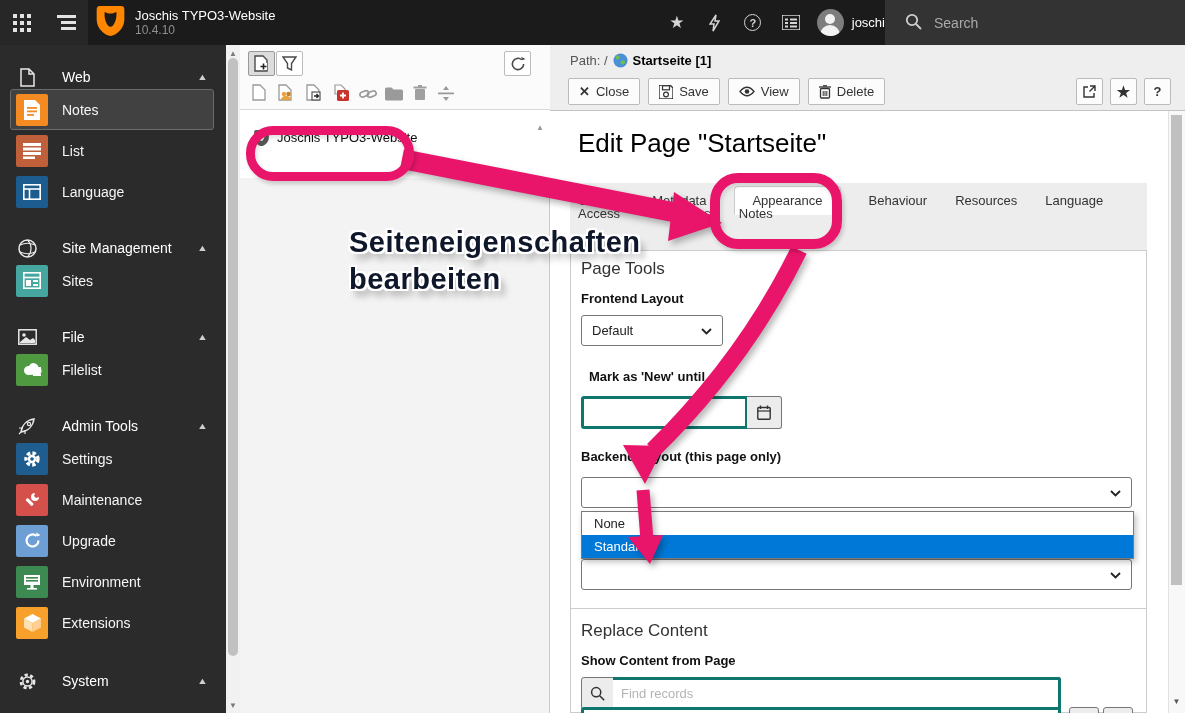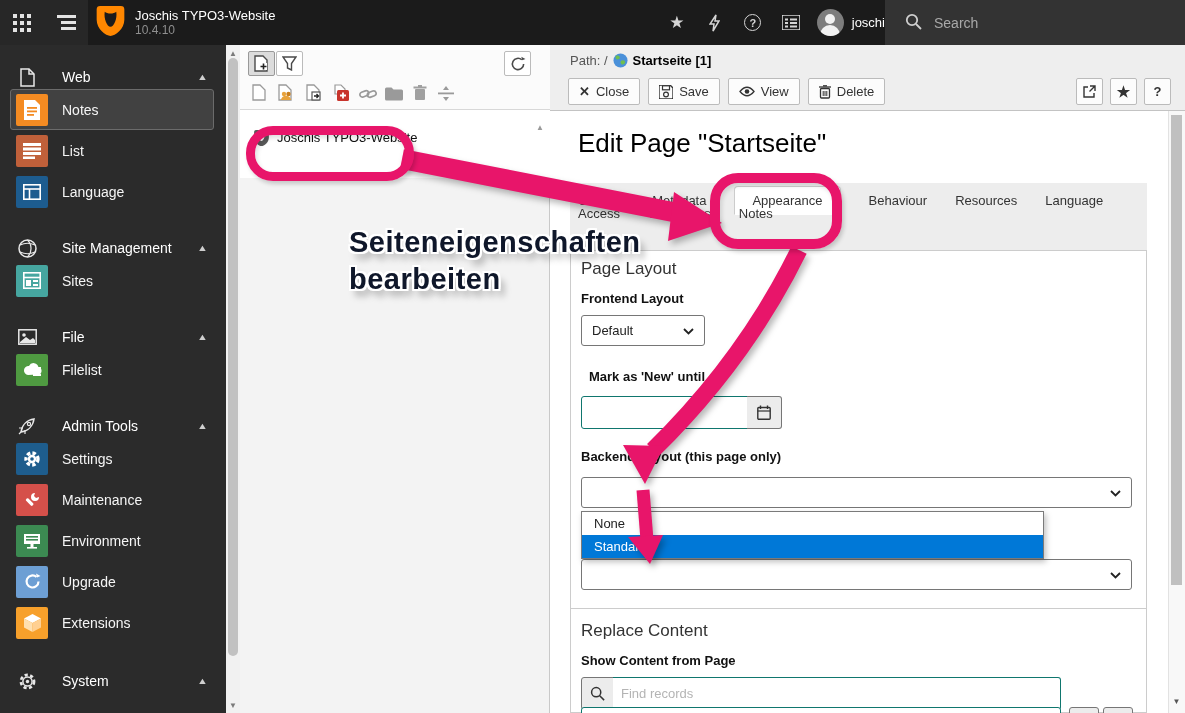--- a/index.html
+++ b/index.html
@@ -72,21 +72,21 @@
   .tabstrip { left:570px; top:183px; width:577px; height:67px; background:#ededed; }
   .tabrow { position:absolute; display:flex; align-items:center; gap:28px; padding-left:8px; }
   .tab { font-size:13px; color:#333; cursor:pointer; padding:6px 0; white-space:nowrap; }
   .tab.active { background:#fff; border:1px solid #ccc; border-bottom-color:#fff; border-radius:4px 4px 0 0; padding:6px 17px; }
 
   .tabpanel { left:570px; top:250px; width:577px; height:463px; background:#fff; border:1px solid #ccc; }
   .legend { position:absolute; font-size:17px; color:#333; }
   .flabel { position:absolute; font-size:13px; font-weight:bold; color:#111; }
   .fselect { position:absolute; height:31px; background:#fff; border:1px solid #767676; border-radius:3px; display:flex; align-items:center; padding:0 10px; font-size:13px; color:#222; cursor:pointer; }
   .fselect .chev { margin-left:auto; }
-  .finput { position:absolute; height:33px; background:#fff; border:1px solid #0f766e; font-size:13px; padding:0 8px; color:#222; outline:none; }
+  .finput { position:absolute; height:33px; background:#fff; border:3px solid #0f766e; font-size:13px; padding:0 8px; color:#222; outline:none; }
   .addon { position:absolute; height:33px; background:#ececec; border:1px solid #767676; display:flex; align-items:center; justify-content:center; cursor:pointer; }
   .divider { position:absolute; left:0; width:575px; height:1px; background:#ccc; }
   .listbox { position:absolute; background:#fff; border:1px solid #7a7a7a; box-shadow:2px 3px 6px rgba(0,0,0,.25); z-index:5; }
   .lb-item { height:23px; display:flex; align-items:center; padding-left:12px; font-size:13px; color:#222; cursor:pointer; }
   .lb-item.selected { background:#0078d7; color:#fff; }
   ::placeholder { color:#b4b4b4; }
 
   
   .main-scroll { left:1168px; top:111px; width:17px; height:602px; background:#f8f8f8; border-left:1px solid #e2e2e2; }
   .main-thumb { left:1171px; top:115px; width:11px; height:470px; background:#c0c0c0; }
@@ -288,39 +288,39 @@
     <div class="mm-item">
       <span class="mm-tile" style="background:#d5504a">
         <svg width="17" height="17" viewBox="0 0 17 17">
             <path d="M11,2 a4,4 0 1 0 4,4 l-3,1 -2,-2 1,-3 z" fill="#fff"></path>
             <rect x="1" y="9" width="9" height="3.2" rx="1.2" transform="rotate(45 5 11)" fill="#fff"></rect>
           </svg>
       </span>
       <span class="mm-label">Maintenance</span>
     </div>
     <div class="mm-item">
+      <span class="mm-tile" style="background:#6d9fd4">
+        <svg width="17" height="17" viewBox="0 0 17 17">
+            <path d="M14.5,8.5 a6,6 0 1 1 -2,-4.5" fill="none" stroke="#fff" stroke-width="2.2"></path>
+            <path d="M12,0.5 L13,4.5 L16.5,3 Z" fill="#fff"></path>
+          </svg>
+      </span>
+      <span class="mm-label">Upgrade</span>
+    </div>
+    <div class="mm-item">
       <span class="mm-tile" style="background:#3c8a52">
         <svg width="18" height="16" viewBox="0 0 18 16">
             <rect x="1" y="1" width="16" height="10" fill="#fff"></rect>
             <rect x="3" y="3" width="12" height="1.6" fill="#3c8a52"></rect>
             <rect x="3" y="6" width="12" height="1.6" fill="#3c8a52"></rect>
             <rect x="7.5" y="11" width="3" height="3" fill="#fff"></rect>
             <rect x="4" y="14" width="10" height="1.6" fill="#fff"></rect>
           </svg>
       </span>
       <span class="mm-label">Environment</span>
-    </div>
-    <div class="mm-item">
-      <span class="mm-tile" style="background:#6d9fd4">
-        <svg width="17" height="17" viewBox="0 0 17 17">
-            <path d="M14.5,8.5 a6,6 0 1 1 -2,-4.5" fill="none" stroke="#fff" stroke-width="2.2"></path>
-            <path d="M12,0.5 L13,4.5 L16.5,3 Z" fill="#fff"></path>
-          </svg>
-      </span>
-      <span class="mm-label">Upgrade</span>
     </div>
     <div class="mm-item">
       <span class="mm-tile" style="background:#f7a02b">
         <svg width="17" height="18" viewBox="0 0 17 18">
             <path d="M8.5,0 L17,4.5 L8.5,9 L0,4.5 Z" fill="#fff"></path>
             <path d="M0,4.5 L8.5,9 V18 L0,13.5 Z" fill="#ffe0b0"></path>
             <path d="M17,4.5 L8.5,9 V18 L17,13.5 Z" fill="#ffd092"></path>
           </svg>
       </span>
       <span class="mm-label">Extensions</span>
@@ -514,24 +514,24 @@
       <span class="tab">Language</span>
     </div>
     <div class="tabrow" style="left:0; top:17px;">
       <span class="tab">Access</span>
       <span class="tab">Categories</span>
       <span class="tab">Notes</span>
     </div>
   </div>
 
   <div class="abs tabpanel">
-    <div class="legend" style="left:10px; top:8px;">Page Layout</div>
+    <div class="legend" style="left:10px; top:8px;">Page Tools</div>
 
     <div class="flabel" style="left:10px; top:40px;">Frontend Layout</div>
-    <div class="fselect" style="left:10px; top:64px; width:124px;">
+    <div class="fselect" style="left:10px; top:64px; width:142px;">
       <span>Default</span>
       <span class="chev"><svg width="11" height="7" viewBox="0 0 11 7">
             <polyline points="1,1 5.5,5.5 10,1" fill="none" stroke="#222" stroke-width="1.8"></polyline>
           </svg></span>
     </div>
 
     <div class="flabel" style="left:18px; top:118px;">Mark as 'New' until</div>
     <input class="finput" style="left: 10px; top: 145px; width: 167px; border-radius: 3px 0px 0px 3px;" value="">
     <div class="addon" style="left:176px; top:145px; width:35px; border-left:none; border-radius:0 3px 3px 0;">
       <span style="display:flex;">
@@ -551,21 +551,21 @@
             <polyline points="1,1 5.5,5.5 10,1" fill="none" stroke="#222" stroke-width="1.8"></polyline>
           </svg></span>
     </div>
 
     <div class="fselect" style="left:10px; top:308px; width:551px;">
       <span class="chev"><svg width="11" height="7" viewBox="0 0 11 7">
             <polyline points="1,1 5.5,5.5 10,1" fill="none" stroke="#222" stroke-width="1.8"></polyline>
           </svg></span>
     </div>
 
-    <div class="listbox" style="left:10px; top:260px; width:463px;">
+    <div class="listbox" style="left:10px; top:260px; width:553px;">
       <div class="lb-item">None</div>
       <div class="lb-item selected">Standard</div>
     </div>
 
     <div class="divider" style="top:357px;"></div>
 
     <div class="legend" style="left:10px; top:370px;">Replace Content</div>
     <div class="flabel" style="left:10px; top:402px;">Show Content from Page</div>
 
     <div class="addon" style="left:10px; top:426px; width:33px; border-radius:3px 0 0 3px;">

